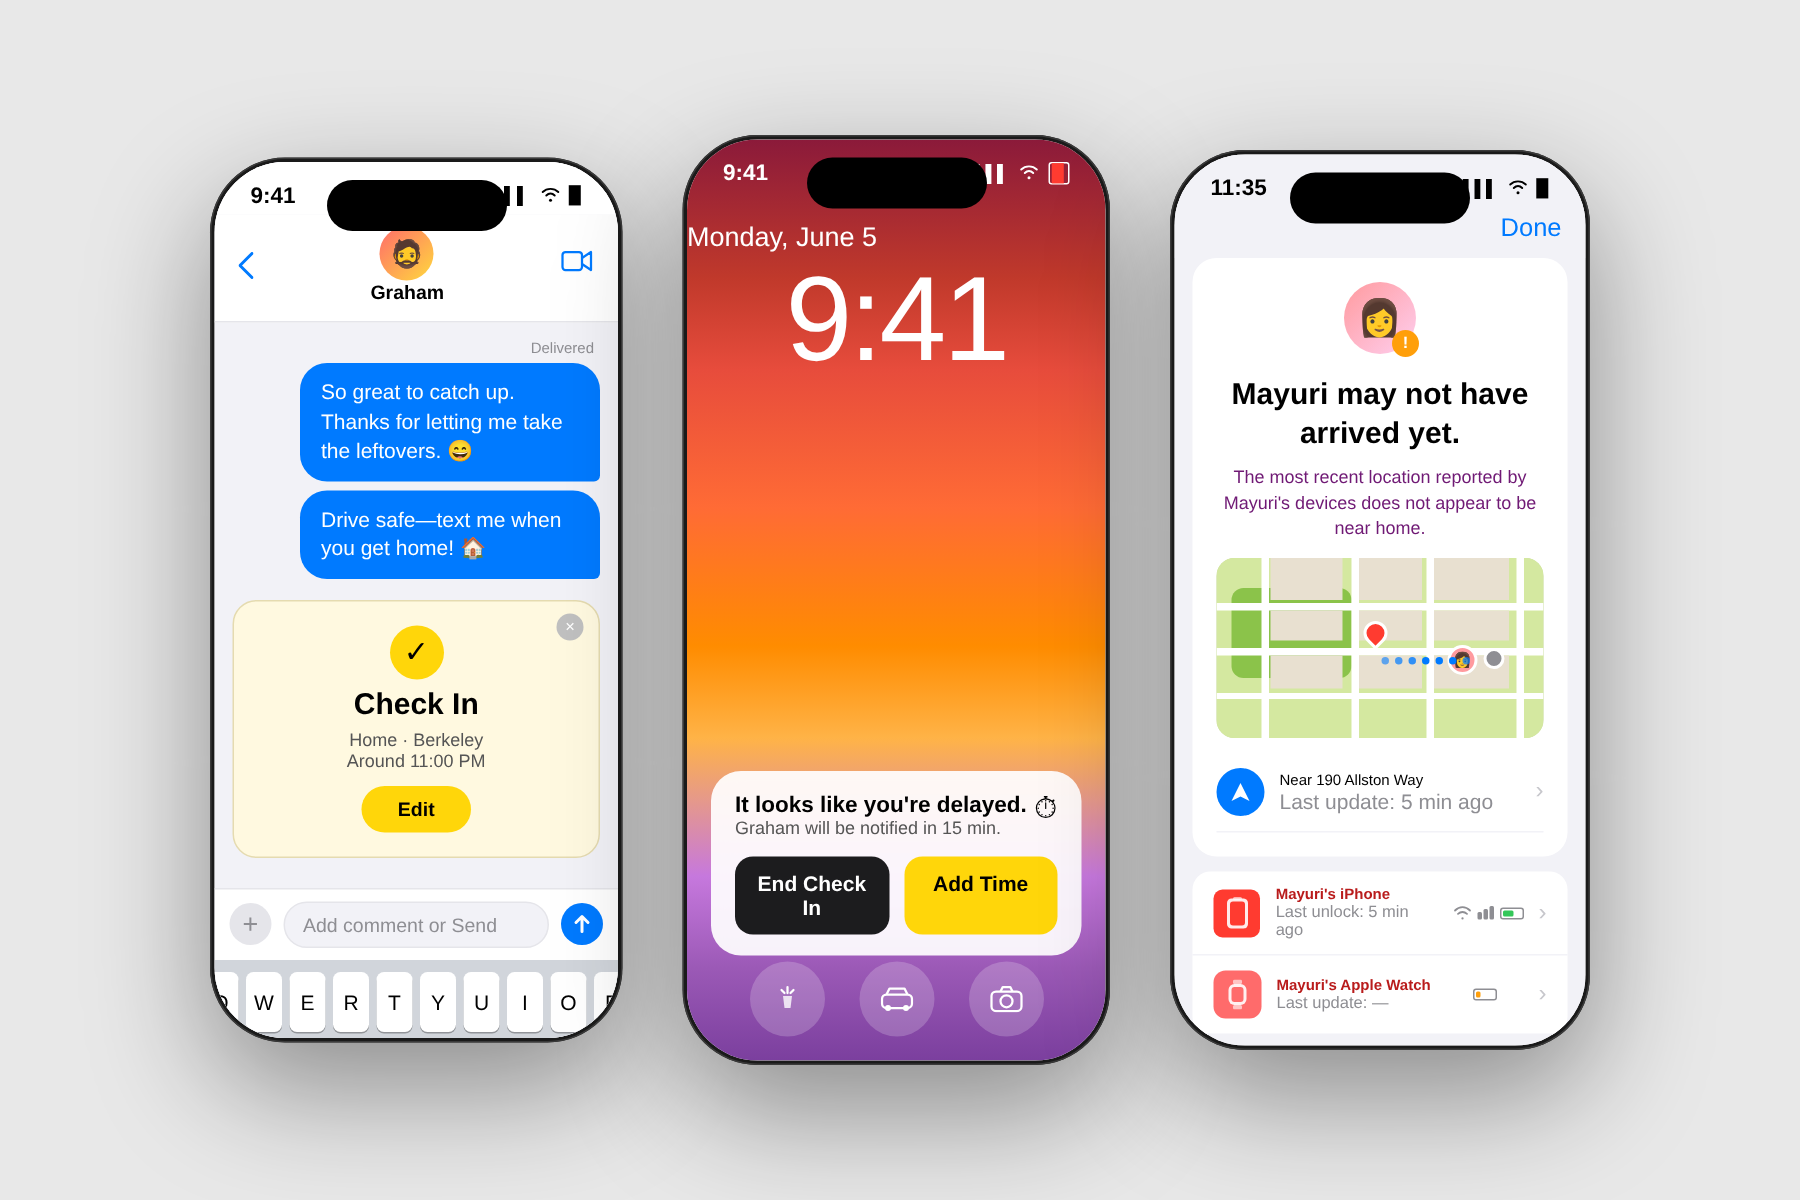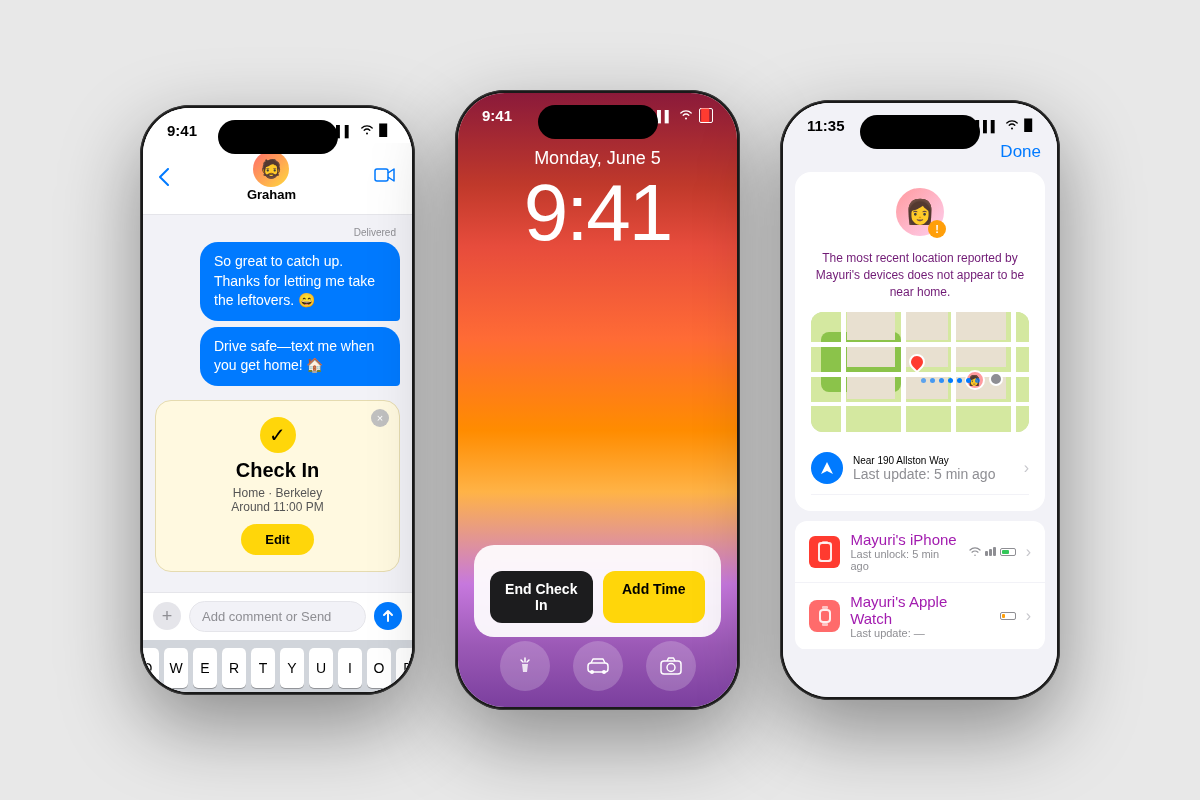--- a/index.html
+++ b/index.html
@@ -262,21 +262,21 @@
       width: 285px;
       height: 620px;
     }
     .phone2 .phone-screen {
       background: linear-gradient(180deg, #8b1a3a 0%, #c0392b 15%, #e74c3c 25%, #ff6b35 40%, #ff8c00 55%, #ffb347 65%, #c678dd 80%, #9b59b6 90%, #7b3f9e 100%);
     }
     .phone2 .status-bar {
       color: #fff;
     }
     .lockscreen-date {
-      text-align: center;
+      text-align: left;
       color: #fff;
       font-size: 18px;
       font-weight: 400;
       padding-top: 20px;
     }
     .lockscreen-time {
       text-align: center;
       color: #fff;
       font-size: 80px;
       font-weight: 200;
@@ -490,23 +490,23 @@
     .device-icon {
       width: 32px;
       height: 32px;
       border-radius: 8px;
       display: flex;
       align-items: center;
       justify-content: center;
       font-size: 18px;
     }
     .device-text .dev-name {
-      font-size: 15px;
-      font-weight: 400;
-      color: #a21caf;
+      font-size: 10px;
+      font-weight: 700;
+      color: #b91c1c;
     }
     .device-text .dev-sub {
       font-size: 11px;
       color: #8e8e93;
     }
     .device-status {
       margin-left: auto;
       display: flex;
       gap: 4px;
       align-items: center;
@@ -641,20 +641,27 @@
           </span>
           <span style="font-size:11px;color:#ff3b30;border:1px solid #fff;padding:0 2px;border-radius:2px;">▉</span>
         </div>
       </div>
 
       <div class="lockscreen-date">Monday, June 5</div>
       <div class="lockscreen-time">9:41</div>
 
       <div class="lock-bottom-bar">
         <div class="delayed-card">
+          <div class="delayed-header">
+            <div>
+              <div class="delayed-title">It looks like you're delayed.</div>
+              <div class="delayed-subtitle">Graham will be notified in 15 min.</div>
+            </div>
+            <div class="delayed-icon">⏱</div>
+          </div>
           <div class="delayed-actions">
             <div class="delayed-btn btn-dark">End Check In</div>
             <div class="delayed-btn btn-yellow">Add Time</div>
           </div>
         </div>
       </div>
 
       <div class="lockscreen-icons-bottom">
         <div class="lock-icon-btn">
           <svg width="20" height="20" viewBox="0 0 20 20" fill="none">
@@ -708,20 +715,21 @@
         <div class="done-btn">Done</div>
       </div>
 
       <div class="findmy-content">
         <div style="position:relative;display:inline-block;margin:0 auto 6px;display:flex;justify-content:center;">
           <div class="mayuri-avatar">
             👩
             <div class="alert-badge">!</div>
           </div>
         </div>
+        <div class="not-arrived-title">Mayuri may not have arrived yet.</div>
         <div class="not-arrived-subtitle">The most recent location reported by Mayuri's devices does not appear to be near home.</div>
 
         <div class="map-container">
 
           <div style="position:absolute;inset:0;background:#d4e8a0;"></div>
 
           <div style="position:absolute;left:10px;top:20px;width:80px;height:60px;background:#8bc34a;border-radius:8px;"></div>
 
           <div style="position:absolute;top:30px;left:0;right:0;height:5px;background:#fff;"></div>
           <div style="position:absolute;top:60px;left:0;right:0;height:5px;background:#fff;"></div>

